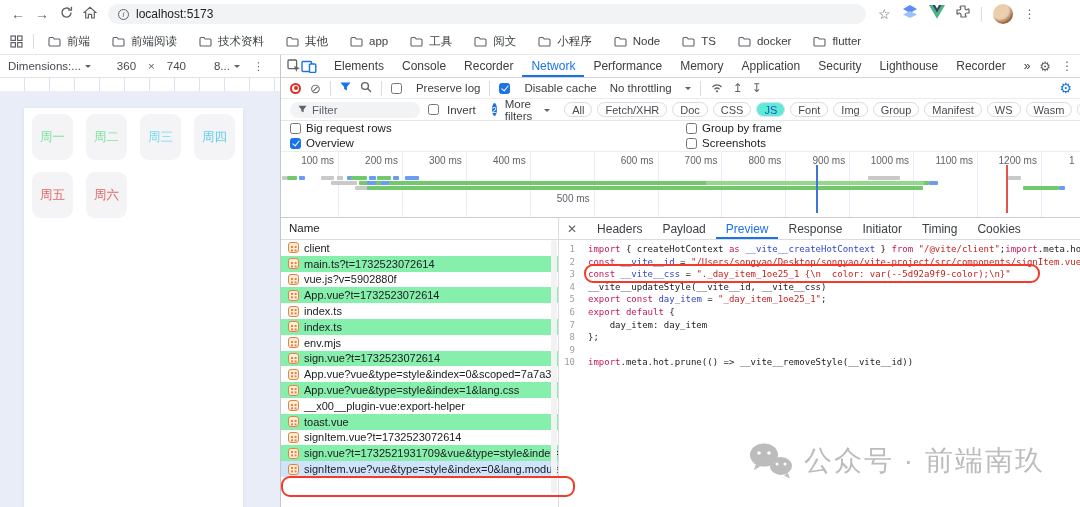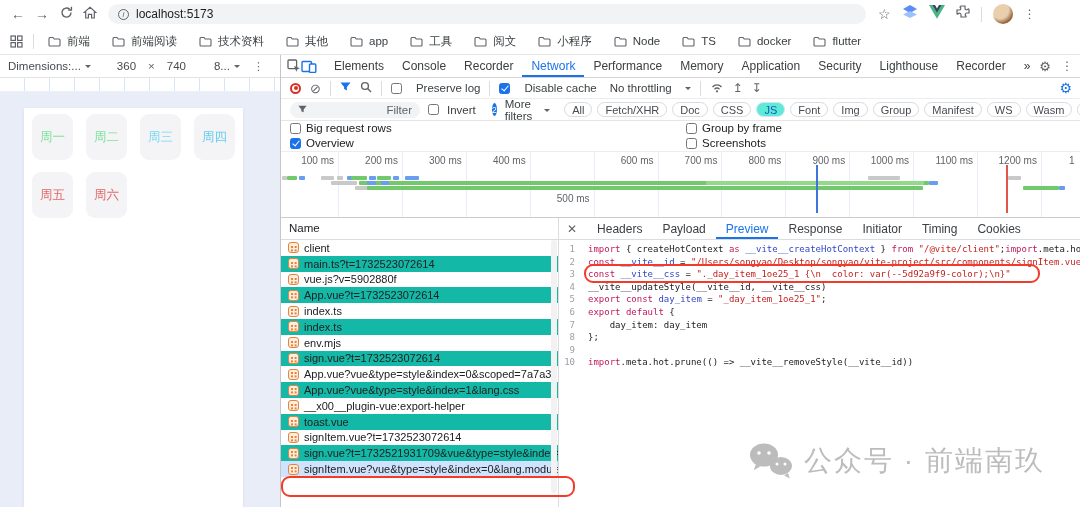--- a/index.html
+++ b/index.html
@@ -77,21 +77,21 @@
   .lab{ margin-left:5px; }
   .gear-blue{ margin-left:auto; margin-right:8px; color:#1a73e8; font-size:14px; }
   .arr{ color:#5f6368; font-size:12px; }
 
   .dt-filter{ position:absolute; left:0; top:44px; width:100%; height:22px; display:flex;
               align-items:center; gap:8px; padding-left:9px; border-bottom:1px solid #e6e6e6;
               font-size:11.5px; color:#3c4043; }
   .filter-pill{ width:138px; height:16px; background:#f1f3f4; border-radius:8px; display:flex;
                 align-items:center; gap:5px; padding:0 8px; }
   .filter-pill input{ border:none; outline:none; background:transparent; width:100px; font-size:11.5px;
-                      font-family:"Liberation Sans",sans-serif; color:#202124;text-align:right; }
+                      font-family:"Liberation Sans",sans-serif; color:#202124; }
   .filter-pill input::placeholder{ color:#5f6368; }
   .badge2{ width:13px; height:13px; border-radius:50%; background:#1a73e8; color:#fff; font-size:9px;
            display:flex; align-items:center; justify-content:center; }
   .chips{ display:flex; align-items:center; gap:5px; margin-left:6px; }
   .chip{ height:15px; display:inline-flex; align-items:center; padding:0 7px; border-radius:8px;
          border:1px solid #d8dbdf; background:#fff; font-size:11px; color:#474b50; white-space:nowrap; }
   .chip.active{ background:#5eead4; border-color:#d3e3fd; color:#1859c0; }
 
   .dt-opts1{ position:absolute; left:0; top:66px; width:100%; height:15px; font-size:11.5px; }
   .dt-opts2{ position:absolute; left:0; top:81px; width:100%; height:16px; font-size:11.5px;
@@ -115,21 +115,21 @@
   .detail-tabs{ position:absolute; left:277px; top:0; width:523px; height:100%;
                 border-left:1px solid #dadce0; display:flex; align-items:center; padding-left:8px; }
   .d-close{ font-size:12px; color:#5f6368; margin-right:10px; }
   .d-tab{ padding:0 10px; height:100%; display:flex; align-items:center; font-size:12px; color:#3c4043; }
   .d-tab.active{ color:#1a73e8; box-shadow:inset 0 -2px 0 #1a73e8; }
 
   .dt-body{ position:absolute; left:0; top:185px; width:100%; height:267px; }
   .req-rows{ position:absolute; left:0; top:0; width:277px; }
   .req-row{ height:15.8px; display:flex; align-items:center; gap:5px; padding-left:7px;
             font-size:11px; color:#202124; white-space:nowrap; overflow:hidden; }
-  .req-row.alt{ background:#14b8a6; }
+  .req-row.alt{ background:#86efac; }
   .req-row.sel{ background:#cfe3fc; }
   .fi{ position:relative; width:11px; height:11px; border:1.3px solid #e8833a; border-radius:3px;
        background:#fdeee1; flex:0 0 auto; }
   .fi::after{ content:""; position:absolute; left:2px; top:2.6px; width:2px; height:2px;
               background:#e8833a; box-shadow:3.6px 0 0 #e8833a, 0 3.4px 0 #e8833a, 3.6px 3.4px 0 #e8833a; }
   .req-scroll{ position:absolute; left:270px; top:0; width:6px; height:253px; background:#f2f2f2;
                border-radius:3px; }
   .detail{ position:absolute; left:277px; top:0; width:523px; height:267px; border-left:1px solid #dadce0;
            background:#fff; overflow:hidden; }
   .code-area{ padding-top:4px; }

